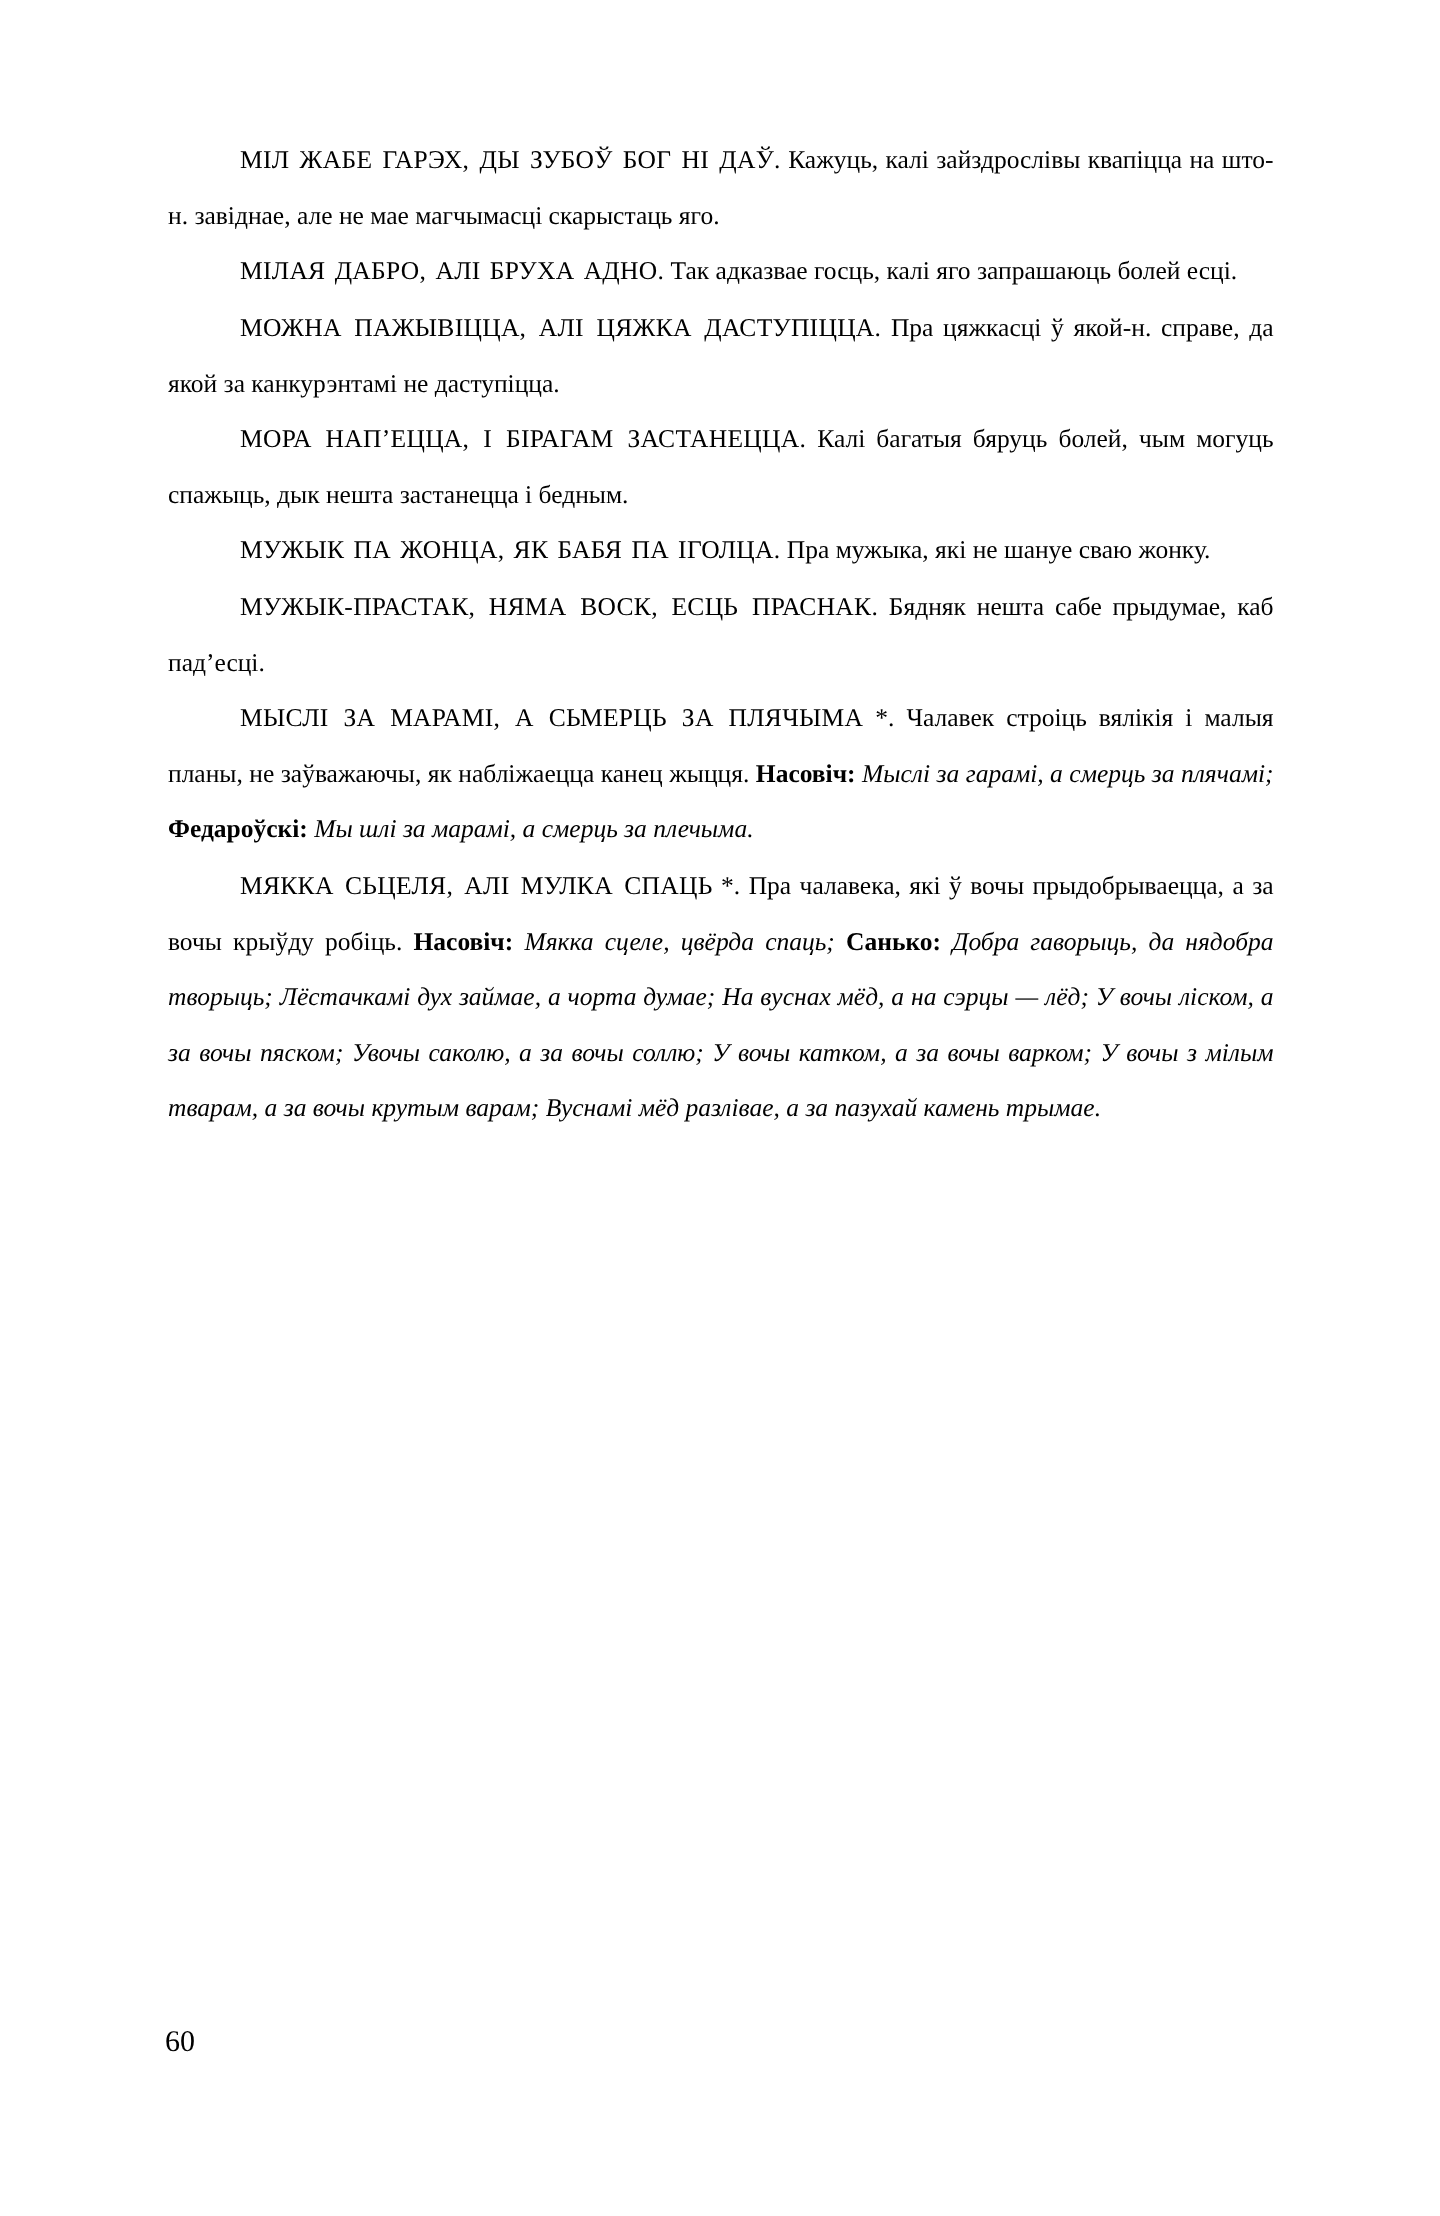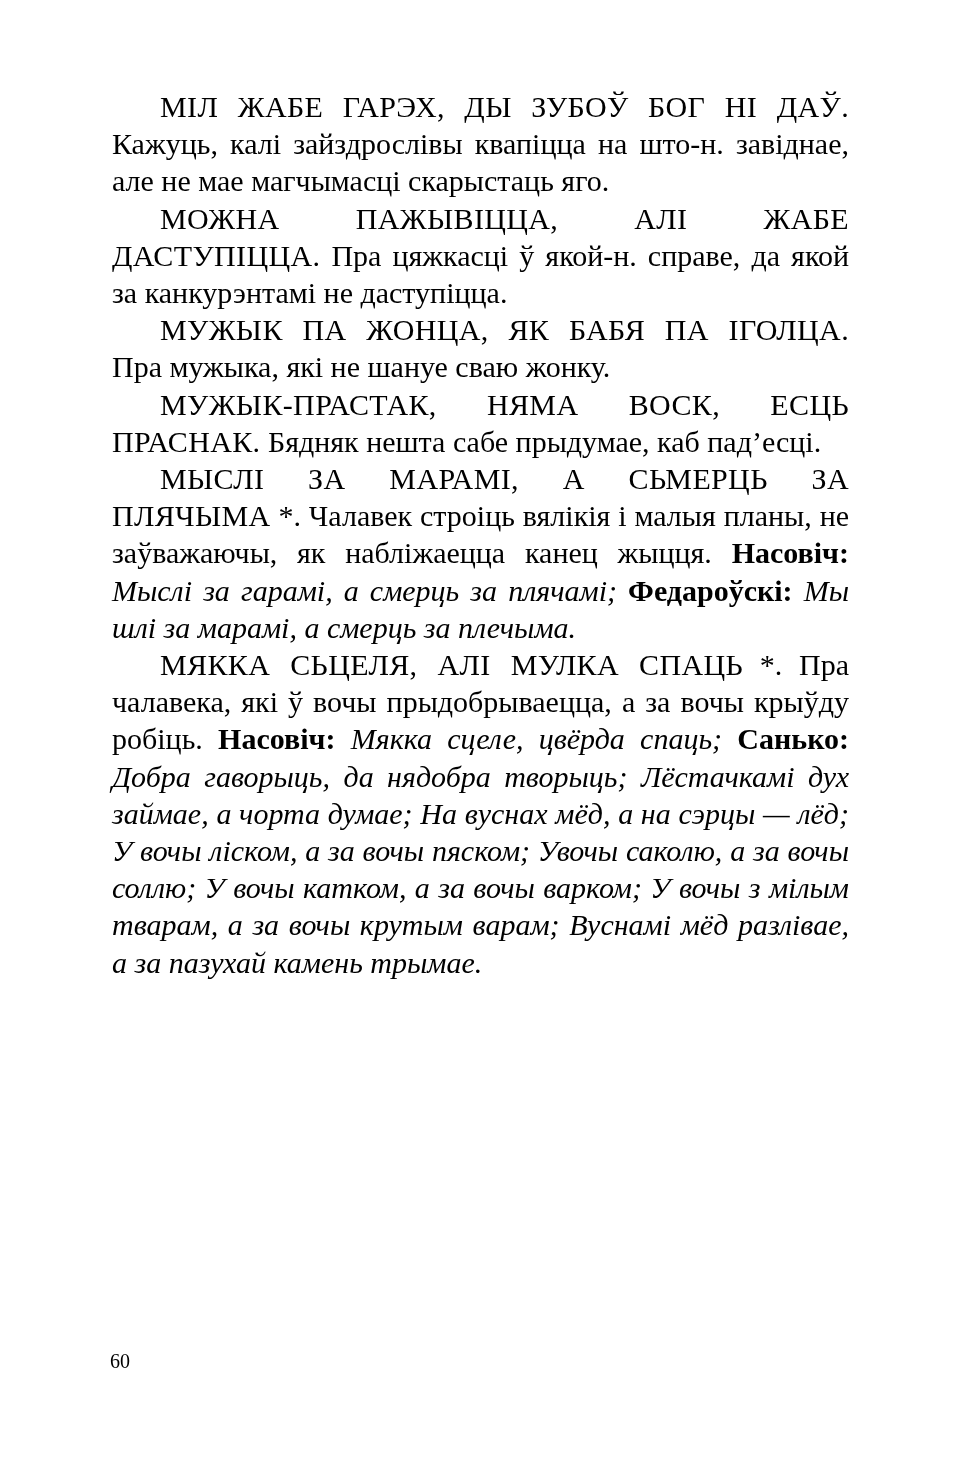--- a/index.html
+++ b/index.html
@@ -20,21 +20,21 @@
     position: absolute;
     left: 112px;
     top: 88px;
     width: 737px;
   }
   .entry {
     margin: 0;
     text-align: justify;
     text-justify: inter-word;
     text-indent: 48px;
-    font-size: 30px;
+    font-size: 17px;
     line-height: 37.2px;
     hyphens: manual;
     -webkit-hyphens: manual;
     word-spacing: 0.0em;
   }
   .entry + .entry {
     margin-top: 0;
   }
   
   .hw {
@@ -59,21 +59,23 @@
     line-height: 30px;
     font-family: "Liberation Serif", "DejaVu Serif", serif;
   }
 </style>
 </head>
 <body>
 
 <div class="page">
   <div id="entries">
       <p class="entry"><span class="hw">МІЛ ЖАБЕ ГАРЭХ, ДЫ ЗУБОЎ БОГ НІ ДАЎ.</span><span> Кажуць, калі зайздрослівы квапіцца на што-н. завіднае, але не мае магчымасці скарыстаць яго.</span></p>
-      <p class="entry"><span class="hw">МОЖНА ПАЖЫВІЦЦА, АЛІ ЖАБЕ ДАСТУПІЦЦА.</span><span> Пра цяжкасці ў якой-н. справе, да якой за канкурэнтамі не даступіцца.</span></p>
+      <p class="entry"><span class="hw">МІЛАЯ ДАБРО, АЛІ БРУХА АДНО.</span><span> Так адказвае госць, калі яго запрашаюць болей есці.</span></p>
+      <p class="entry"><span class="hw">МОЖНА ПАЖЫВІЦЦА, АЛІ ЦЯЖКА ДАСТУПІЦЦА.</span><span> Пра цяжкасці ў якой-н. справе, да якой за канкурэнтамі не даступіцца.</span></p>
+      <p class="entry"><span class="hw">МОРА НАП’ЕЦЦА, І БІРАГАМ ЗАСТАНЕЦЦА.</span><span> Калі багатыя бяруць болей, чым могуць спажыць, дык нешта застанецца і бедным.</span></p>
       <p class="entry"><span class="hw">МУЖЫК ПА ЖОНЦА, ЯК БАБЯ ПА ІГОЛЦА.</span><span> Пра мужыка, які не шануе сваю жонку.</span></p>
       <p class="entry"><span class="hw">МУЖЫК-ПРАСТАК, НЯМА ВОСК, ЕСЦЬ ПРАСНАК.</span><span> Бядняк нешта сабе прыдумае, каб пад’есці.</span></p>
       <p class="entry"><span class="hw">МЫСЛІ ЗА МАРАМІ, А СЬМЕРЦЬ ЗА ПЛЯЧЫМА</span><span> *.</span><span> Чалавек строіць вялікія і малыя планы, не заўважаючы, як набліжаецца канец жыцця. </span><span class="src">Насовіч:</span><span class="cit"> Мыслі за гарамі, а смерць за плячамі;</span><span class="roman"> </span><span class="src">Федароўскі:</span><span class="cit"> Мы шлі за марамі, а смерць за плечыма.</span></p>
       <p class="entry"><span class="hw">МЯККА СЬЦЕЛЯ, АЛІ МУЛКА СПАЦЬ</span><span> *.</span><span> Пра чалавека, які ў вочы прыдобрываецца, а за вочы крыўду робіць. </span><span class="src">Насовіч:</span><span class="cit"> Мякка сцеле, цвёрда спаць;</span><span class="roman"> </span><span class="src">Санько:</span><span class="cit"> Добра гаворыць, да нядобра творыць; Лёстачкамі дух займае, а чорта думае; На вуснах мёд, а на сэрцы — лёд; У вочы ліском, а за вочы пяском; Увочы саколю, а за вочы соллю; У вочы катком, а за вочы варком; У вочы з мілым тварам, а за вочы крутым варам; Вуснамі мёд разлівае, а за пазухай камень трымае.</span></p>
     </div>
 </div>
 
 <div class="folio">60</div>
 
 </body></html>

